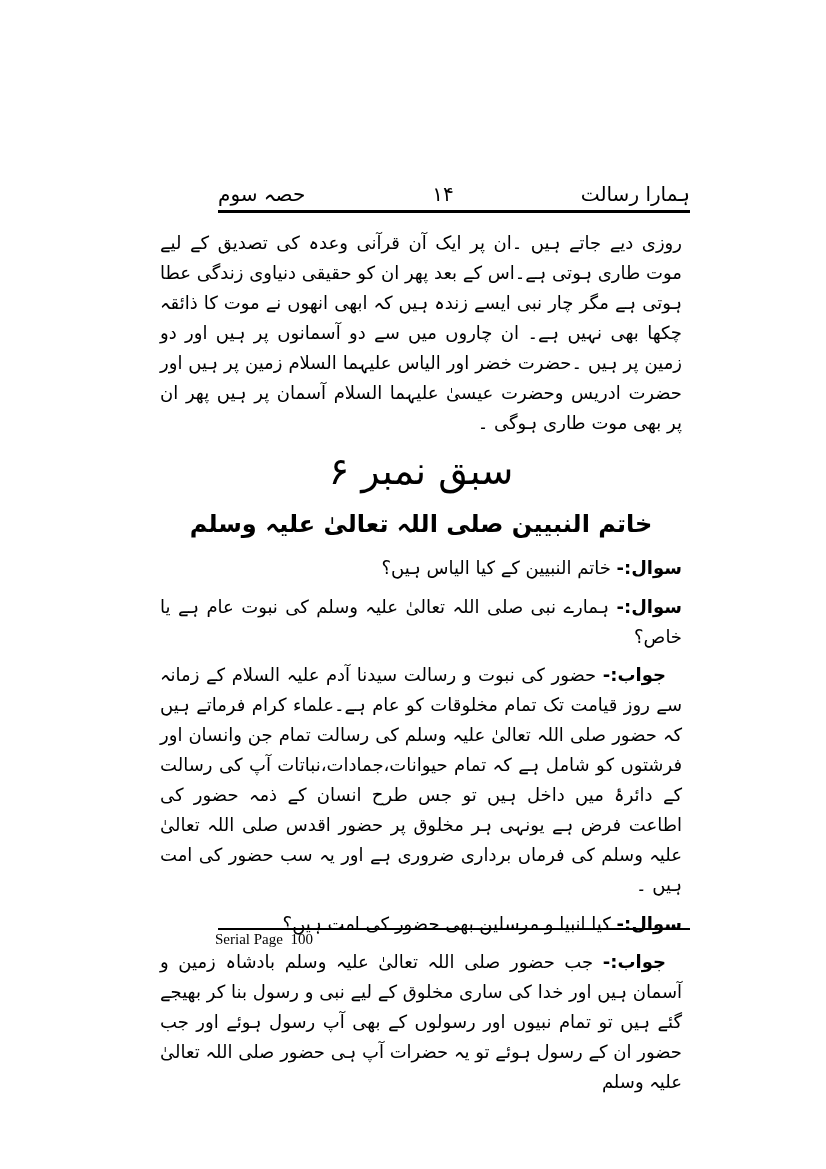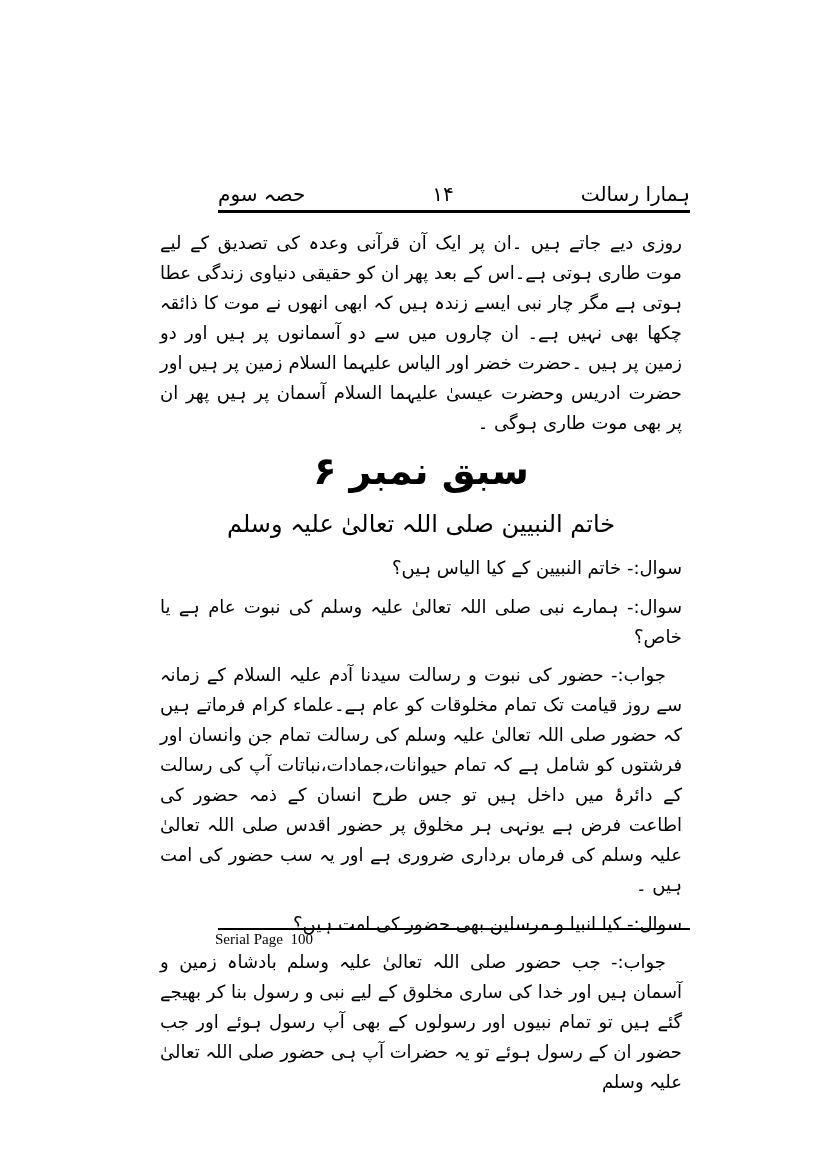--- a/index.html
+++ b/index.html
@@ -39,33 +39,33 @@
   .body-col p {
     margin: 8px;
     text-align: justify;
     text-align-last: right;
   }
   .intro { }
   .lesson-title {
     text-align: left;
     text-align-last: center !important;
     font-size: 38px;
-    font-weight: bold;
+    font-weight: normal;
     line-height: 50px;
     margin-top: 8px !important;
   }
   .lesson-subtitle {
     text-align: center !important;
     text-align-last: center !important;
     font-size: 24px;
-    font-weight: normal;
+    font-weight: bold;
     line-height: 40px;
   }
   .question { margin-top: 9px !important; }
-  .question .qmark, .answer .qmark { font-weight: normal; }
+  .question .qmark, .answer .qmark { font-weight: bold; }
   .answer { text-indent: 16px; }
   
   .footer-rule {
     position: absolute;
     left: 218px; top: 928px; width: 472px; height: 2px;
     background: #000;
   }
   .footer-text {
     position: absolute;
     left: 215px; top: 931px;

